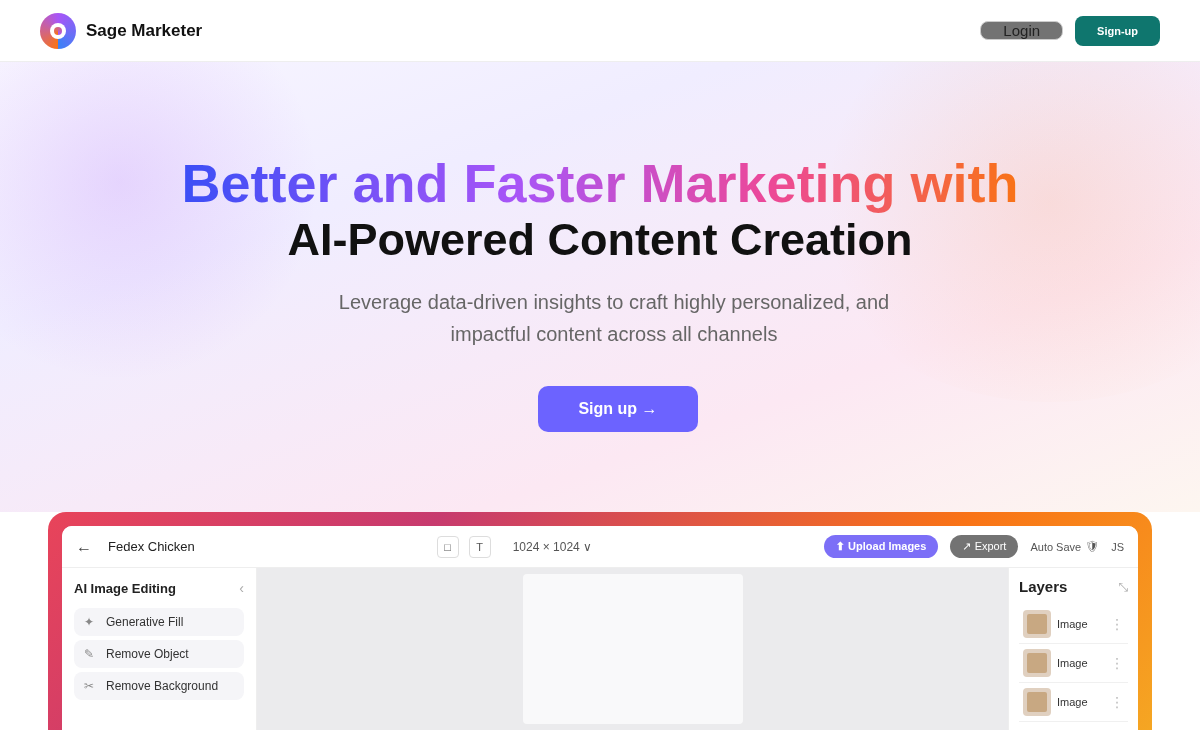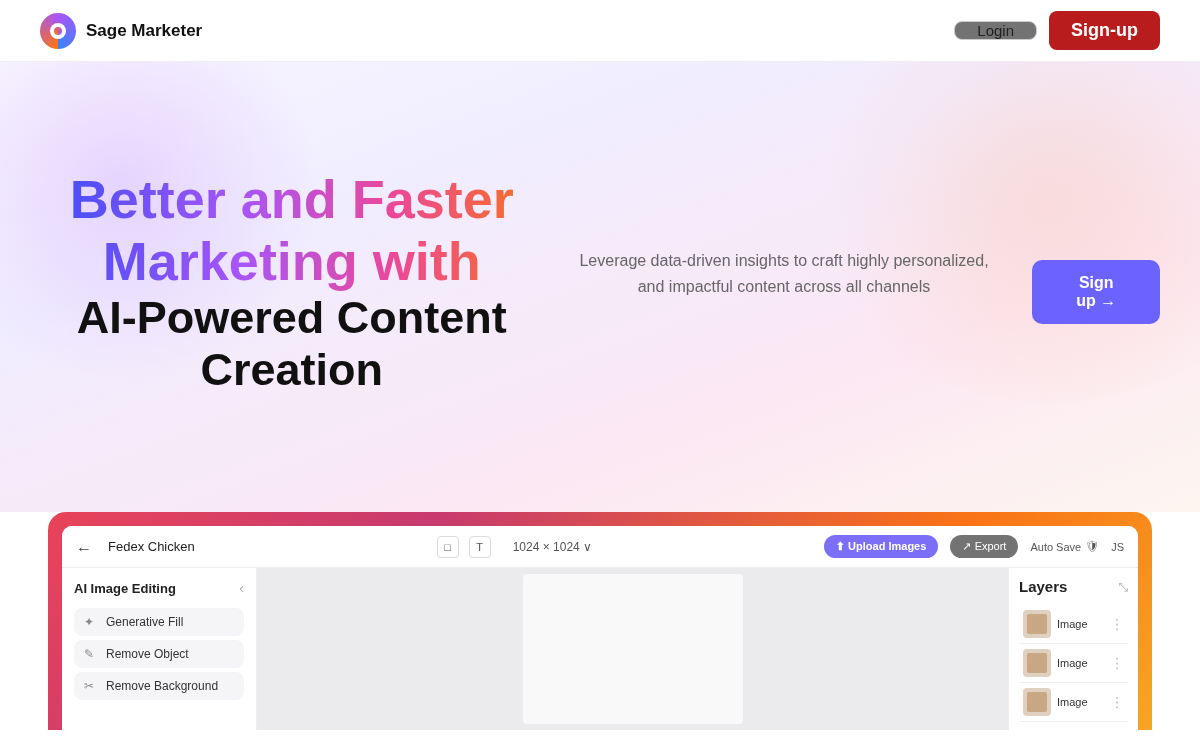--- a/index.html
+++ b/index.html
@@ -28,29 +28,29 @@
     .nav-link { font-size: 15px; color: #333; text-decoration: none; cursor: pointer; }
     .nav-link-features { display: flex; align-items: center; gap: 4px; }
     .chevron { font-size: 10px; color: #666; }
     .nav-actions { display: flex; align-items: center; gap: 12px; }
     .btn-login {
       padding: 0 22px; border: 1.5px solid #ccc; border-radius: 8px;
       background: #737373; font-size: 15px; color: #222; cursor: pointer; font-weight: 500;
     }
     .btn-signup {
       padding: 9px 22px; border: none; border-radius: 8px;
-      background: #b91c1c; font-size: 18px; color: #fff; cursor: pointer; font-weight: 600;
+      background: #0f766e; font-size: 11px; color: #fff; cursor: pointer; font-weight: 600;
     }
 
     
     .hero {
       position: relative; overflow: hidden;
       background: linear-gradient(160deg, #f8f6ff 0%, #f0edff 30%, #fce8f3 70%, #fdf6f0 100%);
       padding: 70px 40px 60px; text-align: center;
-      min-height: 450px; display: flex; flex-direction: row; align-items: center; justify-content: center;
+      min-height: 450px; display: flex; flex-direction: column; align-items: center; justify-content: center;
     }
     .hero::before {
       content: ''; position: absolute; top: -80px; left: -80px;
       width: 400px; height: 400px; border-radius: 50%;
       background: radial-gradient(circle, rgba(168,85,247,0.18) 0%, transparent 70%);
     }
     .hero::after {
       content: ''; position: absolute; top: -60px; right: -100px;
       width: 500px; height: 400px; border-radius: 50%;
       background: radial-gradient(circle, rgba(249,115,22,0.12) 0%, transparent 70%);
@@ -60,21 +60,21 @@
       max-width: 900px; margin-bottom: 20px; position: relative; z-index: 2;
     }
     .hero-title-line1 {
       display: block;
       background: linear-gradient(90deg, #3b4ef6 0%, #a855f7 40%, #ec4899 70%, #f97316 100%);
       -webkit-background-clip: text; -webkit-text-fill-color: transparent; background-clip: text;
       font-size: 54px;
     }
     .hero-title-line2 { display: block; color: #111; font-size: 45px; }
     .hero-subtitle {
-      font-size: 16px; color: #666; max-width: 580px; margin-bottom: 36px;
+      font-size: 20px; color: #666; max-width: 580px; margin-bottom: 36px;
       position: relative; z-index: 2; line-height: 1.6; margin-left: 28px;
     }
     .btn-hero-signup {
       padding: 14px 40px; border: none; border-radius: 10px;
       background: #6c63ff; color: #fff; font-size: 16px; font-weight: 600;
       cursor: pointer; display: inline-flex; align-items: center; gap: 8px;
       position: relative; z-index: 2; margin-left: 36px;
     }
 
     

